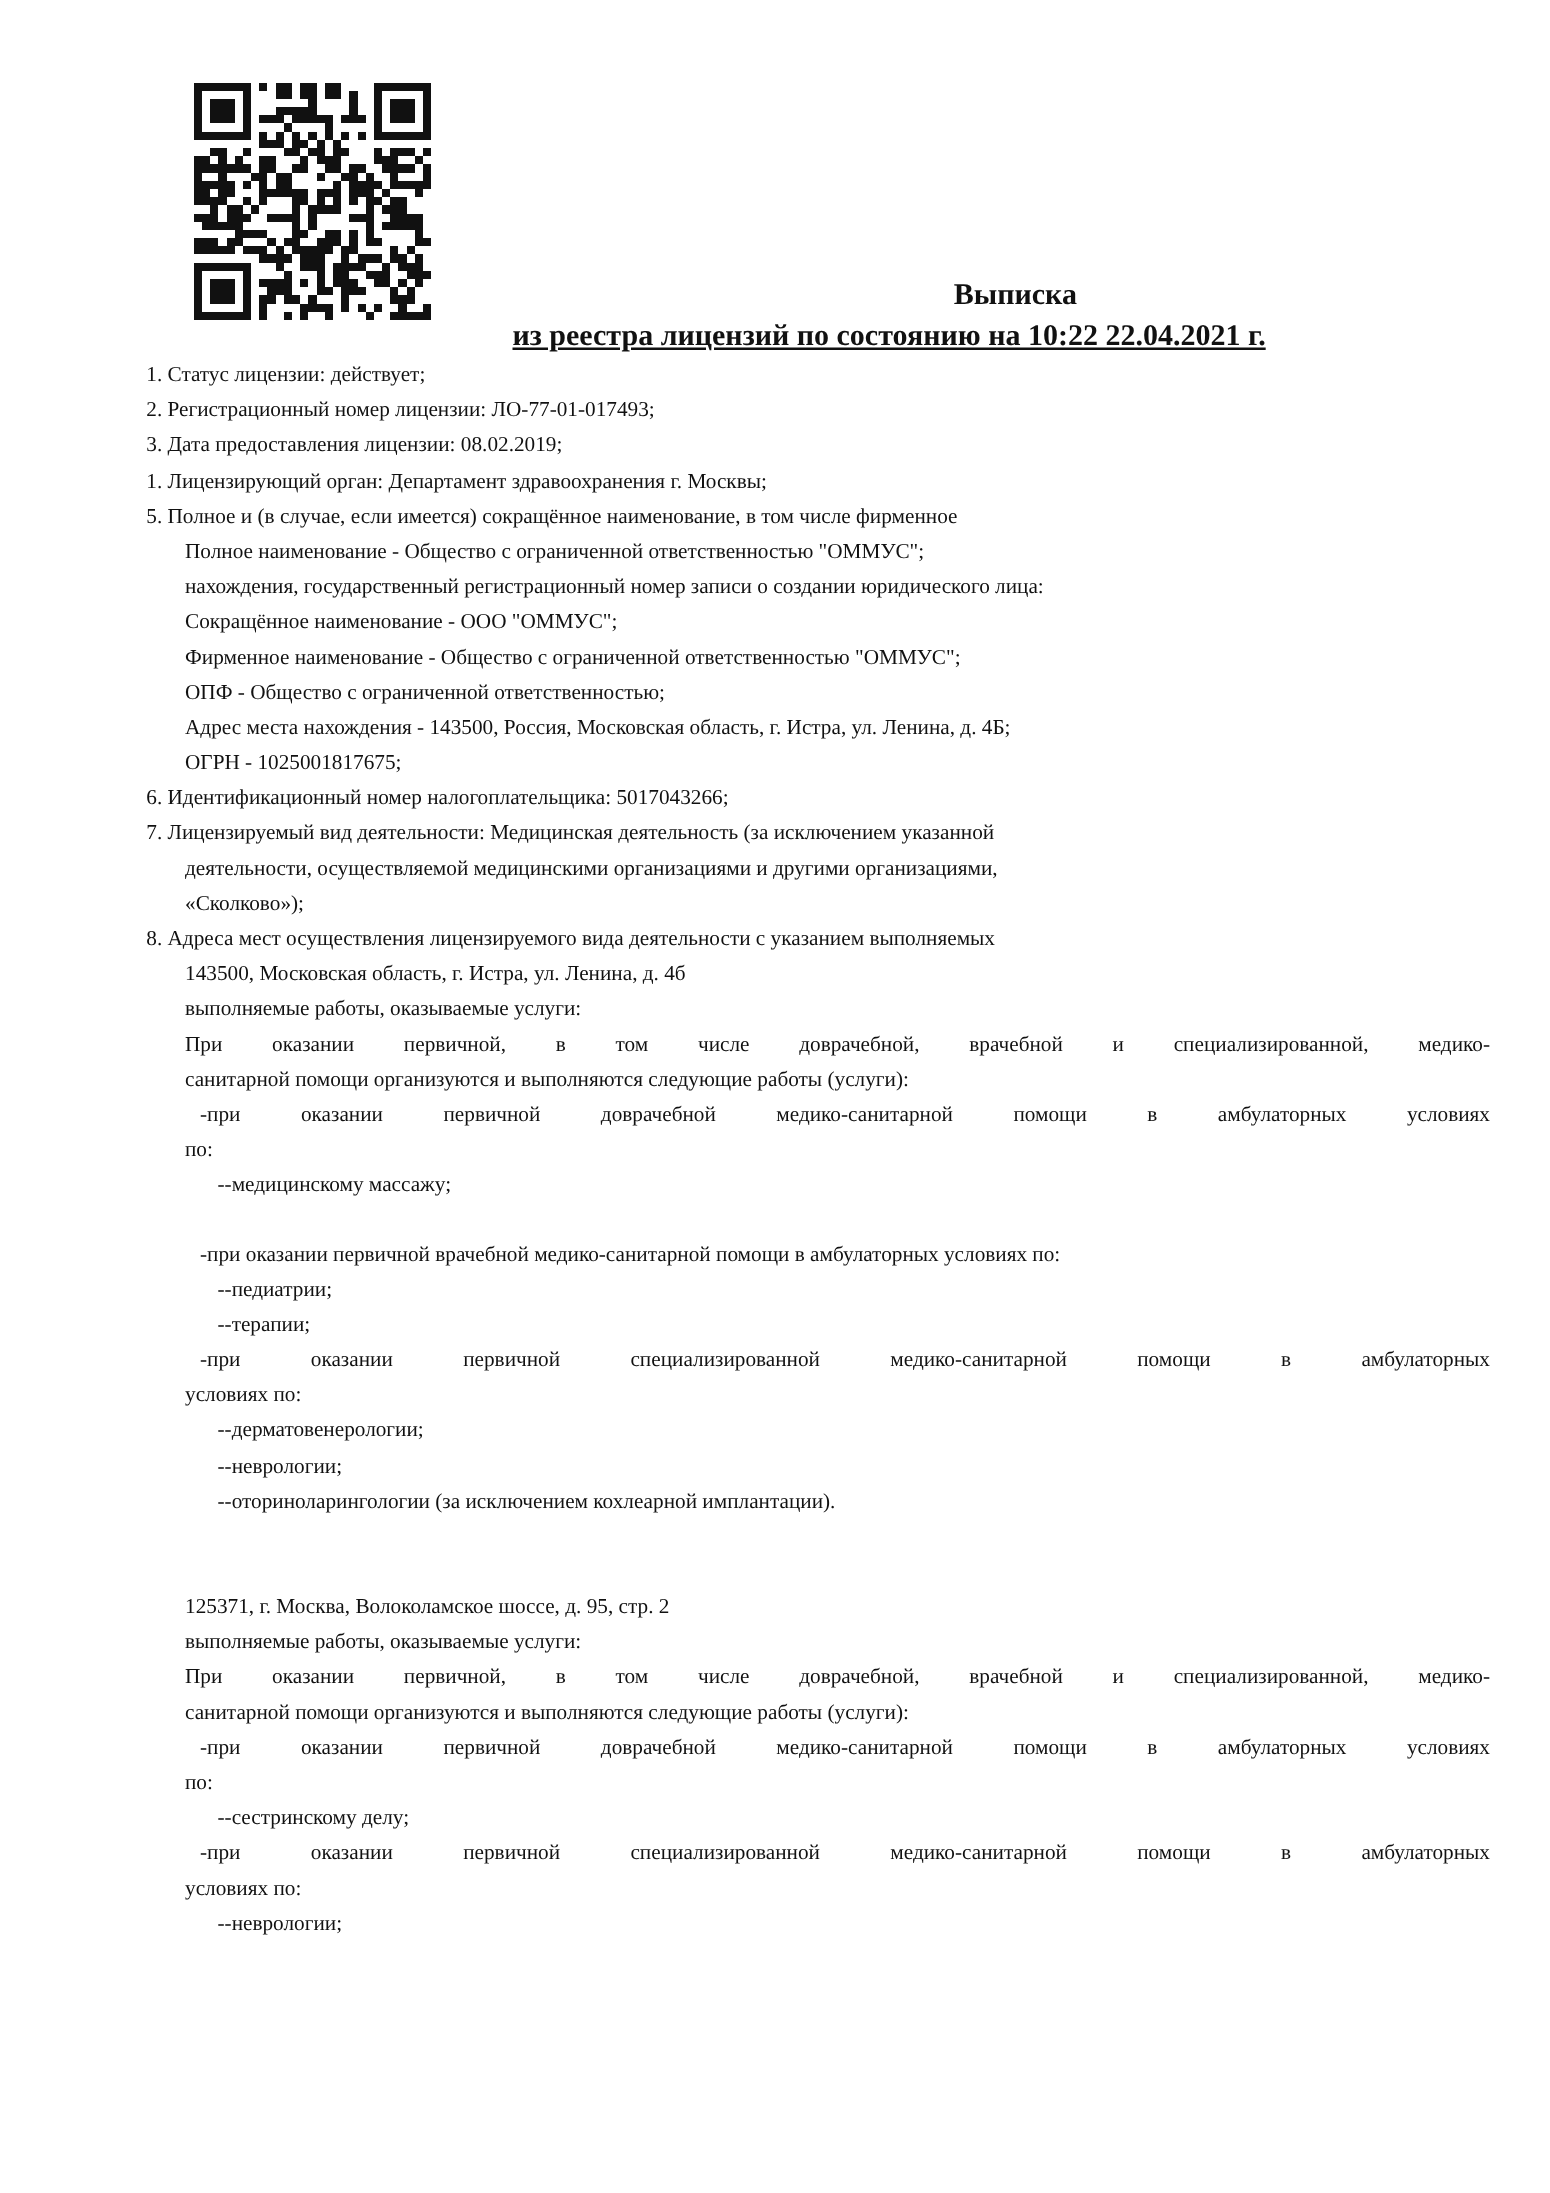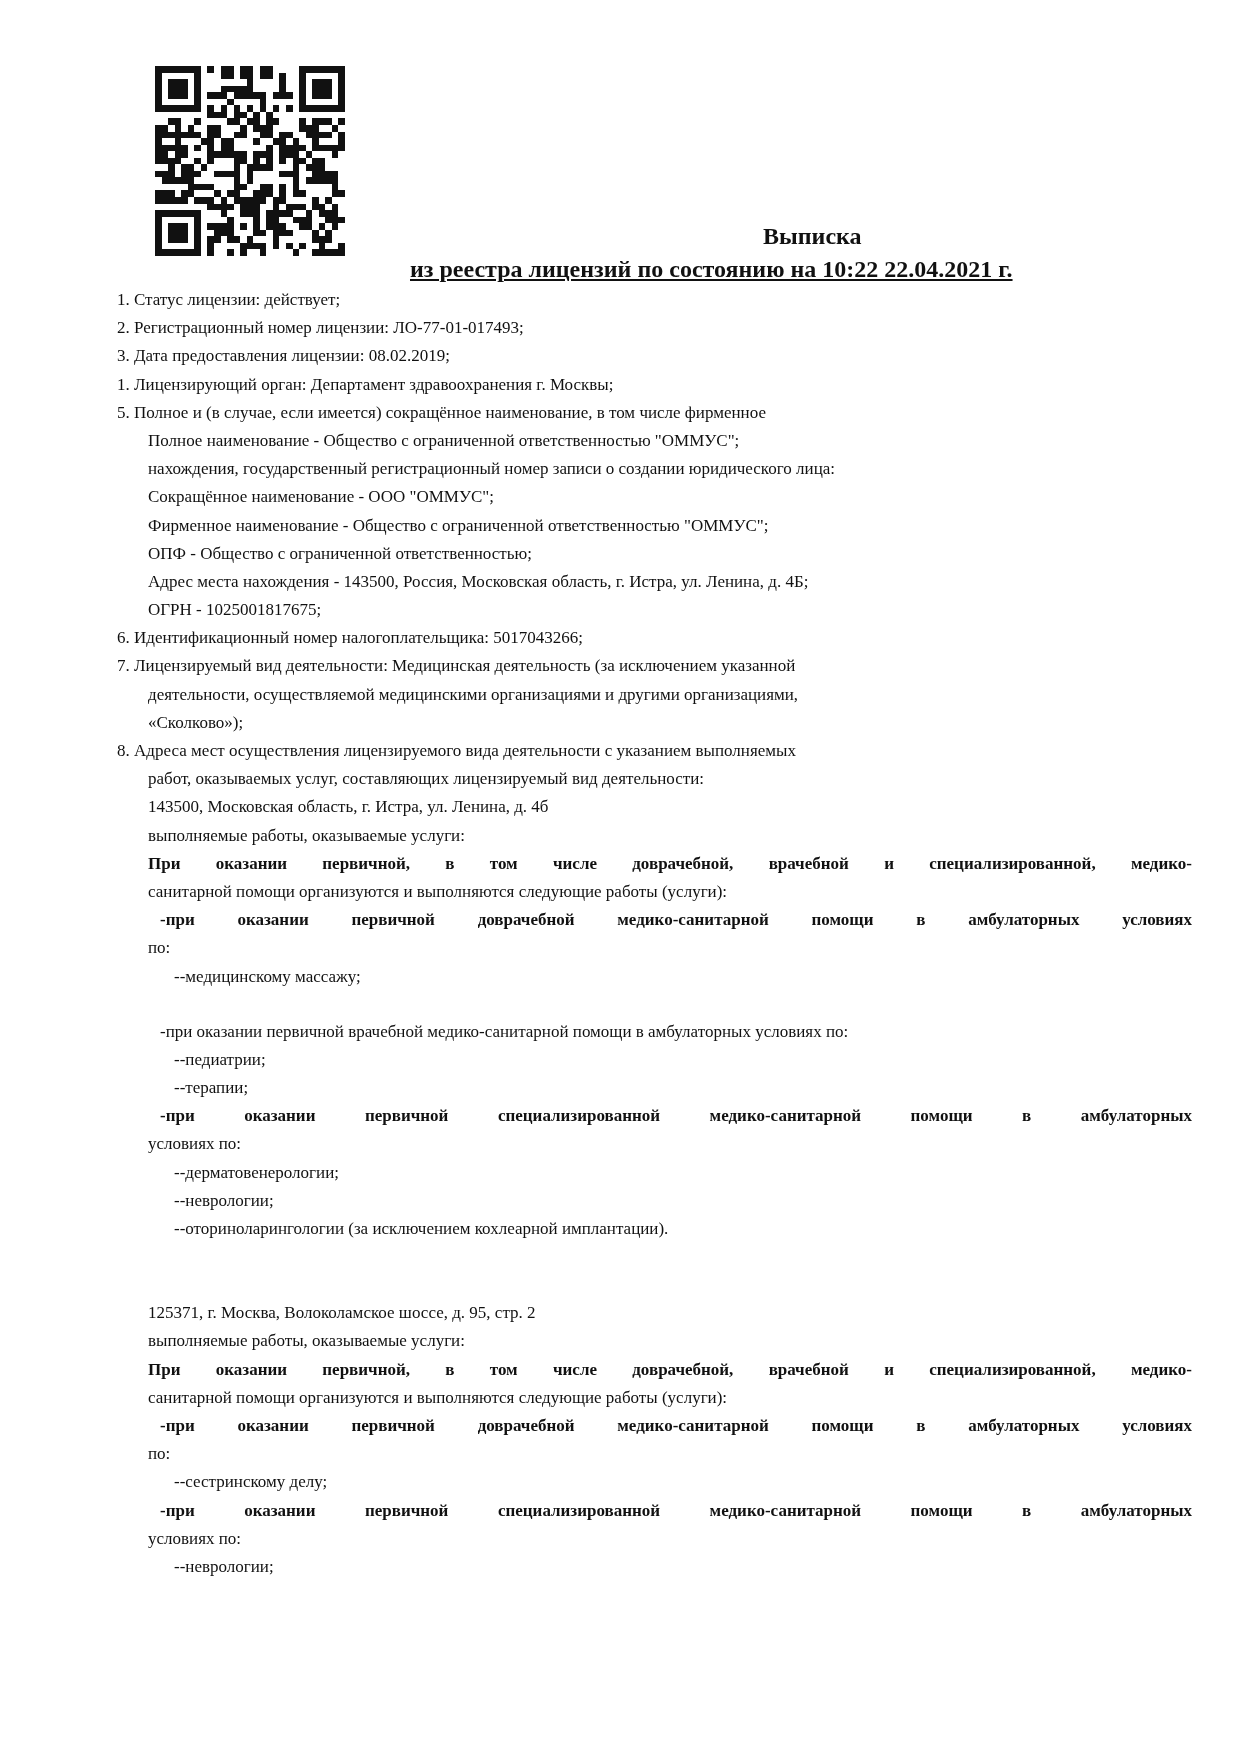--- a/index.html
+++ b/index.html
@@ -45,21 +45,20 @@
       white-space: nowrap;
       height: 28.2px;
     }
     .ind1 { padding-left: 31px; }
     .ind-dash2 { padding-left: 57px; }
     .justify {
       text-align: justify;
       text-align-last: justify;
       white-space: normal;
       width: 1044px;
-      font-weight: bold;
     }
     .gap { height: 56px; }
   </style>
 </head>
 <body>
 
 <div class="qr">
   <svg id="qr-svg" viewBox="0 0 29 29" shape-rendering="crispEdges">
       <rect x="0" y="0" width="1" height="1" fill="#111"></rect>
       <rect x="1" y="0" width="1" height="1" fill="#111"></rect>
@@ -515,21 +514,20 @@
   <div class="line ind1">Сокращённое наименование - ООО "ОММУС";</div>
   <div class="line ind1">Фирменное наименование - Общество с ограниченной ответственностью "ОММУС";</div>
   <div class="line ind1">ОПФ - Общество с ограниченной ответственностью;</div>
   <div class="line ind1">Адрес места нахождения - 143500, Россия, Московская область, г. Истра, ул. Ленина, д. 4Б;</div>
   <div class="line ind1">ОГРН - 1025001817675;</div>
   <div class="line">6. Идентификационный номер налогоплательщика: 5017043266;</div>
   <div class="line">7. Лицензируемый вид деятельности: Медицинская деятельность (за исключением указанной</div>
   <div class="line ind1">деятельности, осуществляемой медицинскими организациями и другими организациями,</div>
   <div class="line ind1">«Сколково»);</div>
   <div class="line">8. Адреса мест осуществления лицензируемого вида деятельности с указанием выполняемых</div>
-  <div class="line ind1">работ, оказываемых услуг, составляющих лицензируемый вид деятельности:</div>
 
   <div id="locations">
       <div>
         <div class="line ind1">143500, Московская область, г. Истра, ул. Ленина, д. 4б</div>
         <div class="line ind1">выполняемые работы, оказываемые услуги:</div>
         <div class="line ind1 justify">При оказании первичной, в том числе доврачебной, врачебной и специализированной, медико-</div>
         <div class="line ind1">санитарной помощи организуются и выполняются следующие работы (услуги):</div>
         <div class="line ind1 justify" style="padding-left: 31px; text-indent: 12px;">-при оказании первичной доврачебной медико-санитарной помощи в амбулаторных условиях</div>
         <div class="line ind1">по:</div>
         <div class="line ind-dash2">--медицинскому массажу;</div>

